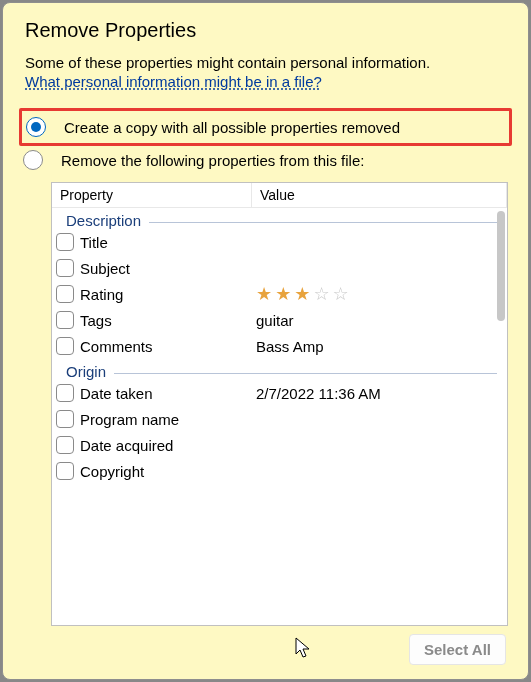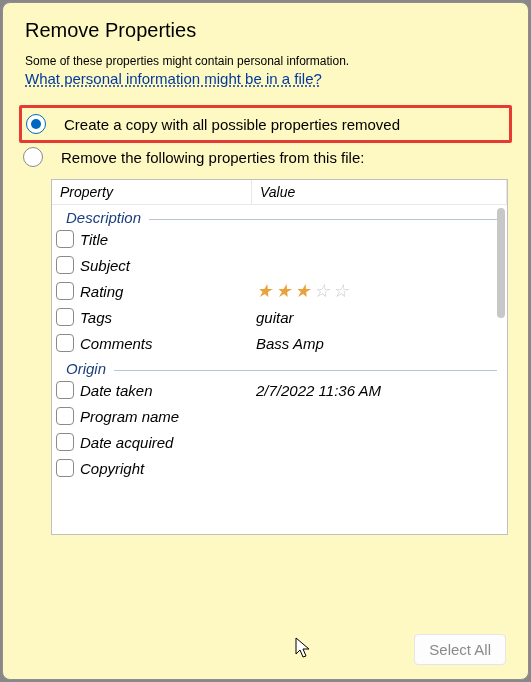--- a/index.html
+++ b/index.html
@@ -26,21 +26,21 @@
       color: #000;
       padding: 16px 20px 12px 22px;
       font-weight: 400;
     }
     .content {
       padding: 0 22px;
     }
     .intro {
       color: #000;
       margin-bottom: 2px;
-      font-size: 12px;
+      font-size: 15px;
     }
     .link {
       color: #003a9e;
       text-decoration: underline dotted;
       text-underline-offset: 2px;
       font-size: 15px;
       cursor: pointer;
     }
     .radio-row {
       display: flex;
@@ -78,25 +78,24 @@
       background: #0067c0;
     }
     .radio-label {
       font-size: 15px;
       color: #000;
     }
     .list-container {
       border: 1px solid #c0c0c0;
       margin-top: 12px;
       background: #fff;
-      height: 356px;
+      height: 444px;
       position: relative;
       margin-left: 26px;
       margin-right: -2px;
-      font-style: italic;
     }
     .list-header {
       display: flex;
       background: #fff;
       border-bottom: 1px solid #e8e8e8;
     }
     .list-header-cell {
       padding: 4px 8px;
       font-size: 14px;
       color: #000;
@@ -176,20 +175,21 @@
       align-items: flex-end;
       gap: 16px;
     }
     .select-all {
       color: #8a8a8a;
       font-size: 15px;
       padding: 6px 14px;
       border: 1px solid #e5e5e5;
       border-radius: 4px;
       background: #fdfdfd;
+      font-weight: bold;
     }
     .button-row {
       display: flex;
       gap: 10px;
     }
     .btn {
       min-width: 112px;
       padding: 6px 18px;
       font-size: 15px;
       text-align: center;

